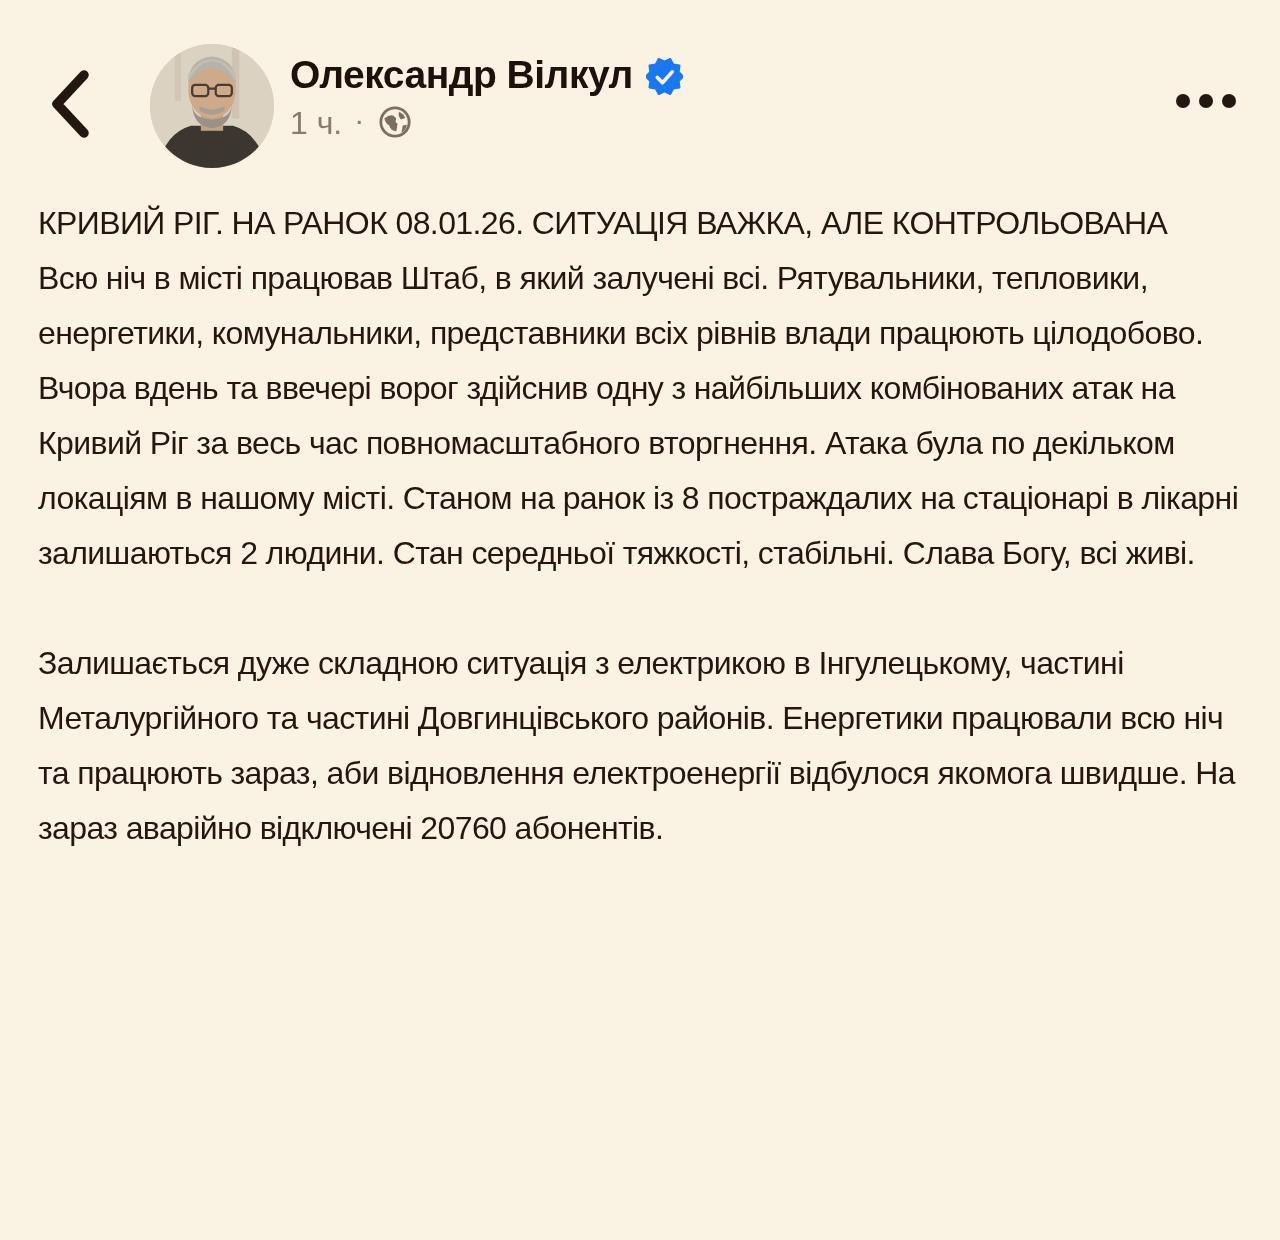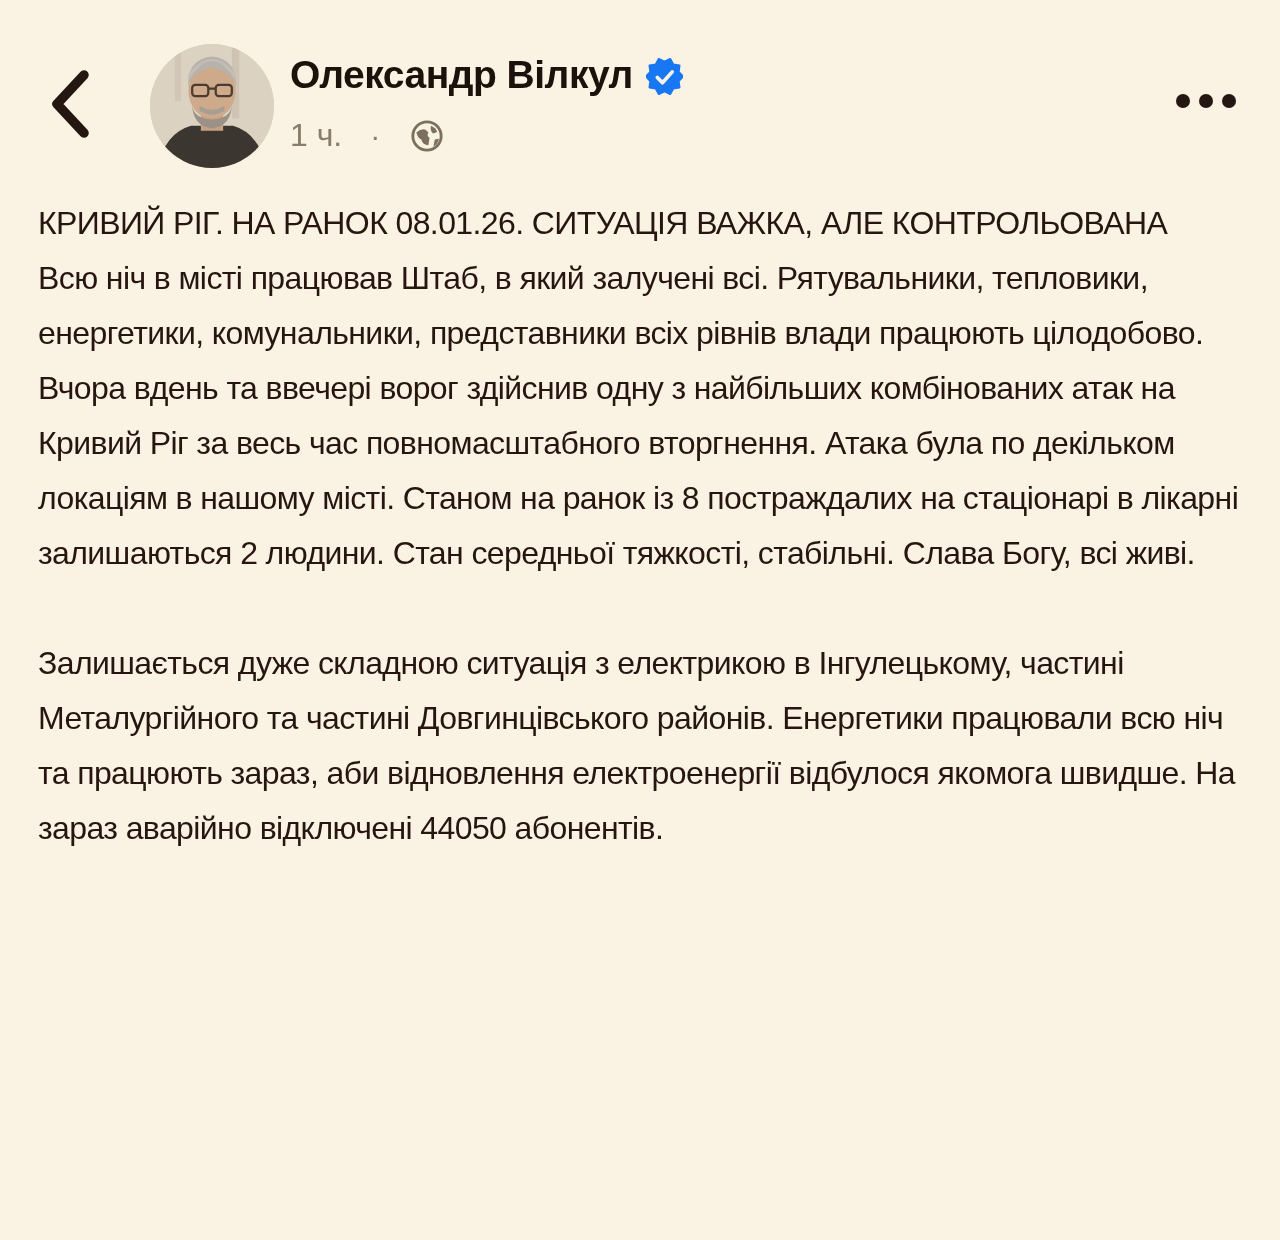--- a/index.html
+++ b/index.html
@@ -36,22 +36,22 @@
   .header-info { position: absolute; left: 290px; top: 52px; }
   .name-row { display: flex; align-items: center; gap: 13px; }
   .profile-name {
     font-size: 39px; font-weight: 700; color: #1D110B;
     letter-spacing: -0.5px; line-height: 46px;
     cursor: pointer;
   }
   .verified { width: 37px; height: 37px; margin-top: 3px; }
 
   .meta-row {
-    display: flex; align-items: center; gap: 28px;
-    margin-top: 19px;
+    display: flex; gap: 12px;
+    margin-top: 7px;
     font-size: 32px; color: #8A7B6C;
   }
   .meta-dot { font-size: 30px; line-height: 30px; }
   .globe { width: 34px; height: 34px; margin-left: 2px; }
 
   .more-btn {
     position: absolute; right: 38px; top: 88px;
     background: none; border: none; cursor: pointer;
     display: flex; gap: 9px; padding: 6px;
   }
@@ -127,16 +127,16 @@
     <button class="more-btn" aria-label="More options">
       <span class="dot"></span>
       <span class="dot"></span>
       <span class="dot"></span>
     </button>
   </div>
 
   <div class="post">
     <p>КРИВИЙ РІГ. НА РАНОК 08.01.26. СИТУАЦІЯ ВАЖКА, АЛЕ КОНТРОЛЬОВАНА
 Всю ніч в місті працював Штаб, в який залучені всі. Рятувальники, тепловики, енергетики, комунальники, представники всіх рівнів влади працюють цілодобово. Вчора вдень та ввечері ворог здійснив одну з найбільших комбінованих атак на Кривий Ріг за весь час повномасштабного вторгнення. Атака була по декільком локаціям в нашому місті. Станом на ранок із 8 постраждалих на стаціонарі в лікарні залишаються 2 людини. Стан середньої тяжкості, стабільні. Слава Богу, всі живі.</p>
-    <p>Залишається дуже складною ситуація з електрикою в Інгулецькому, частині Металургійного та частині Довгинцівського районів. Енергетики працювали всю ніч та працюють зараз, аби відновлення електроенергії відбулося якомога швидше. На зараз аварійно відключені 44050 абонентів.</p>
+    <p>Залишається дуже складною ситуація з електрикою в Інгулецькому, частині Металургійного та частині Довгинцівського районів. Енергетики працювали всю ніч та працюють зараз, аби відновлення електроенергії відбулося якомога швидше. На зараз аварійно відключені 20760 абонентів.</p>
   </div>
 
 </div>
 
 </body></html>

